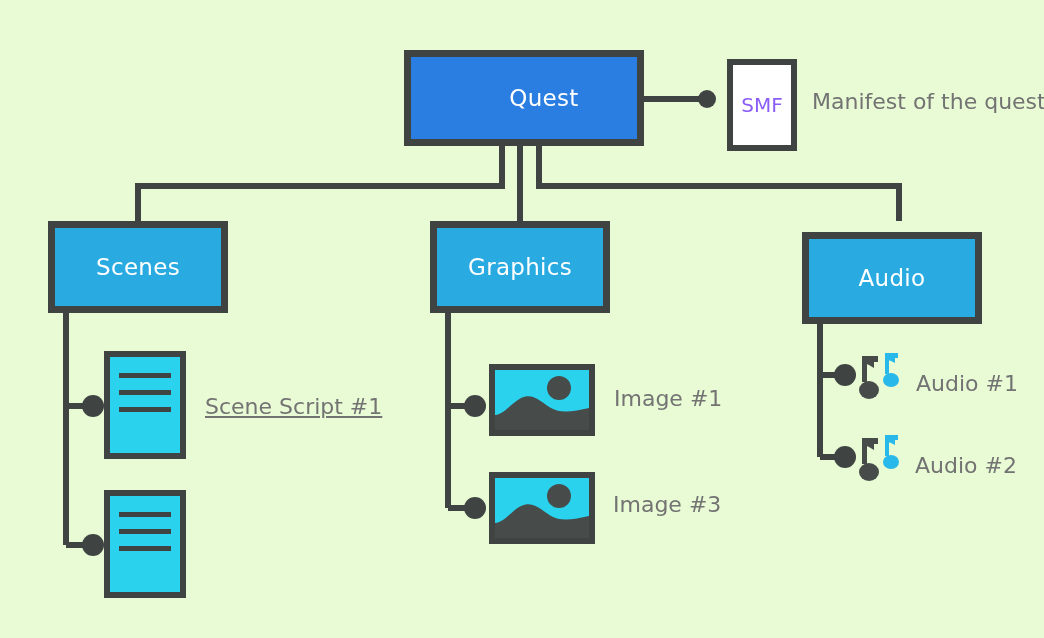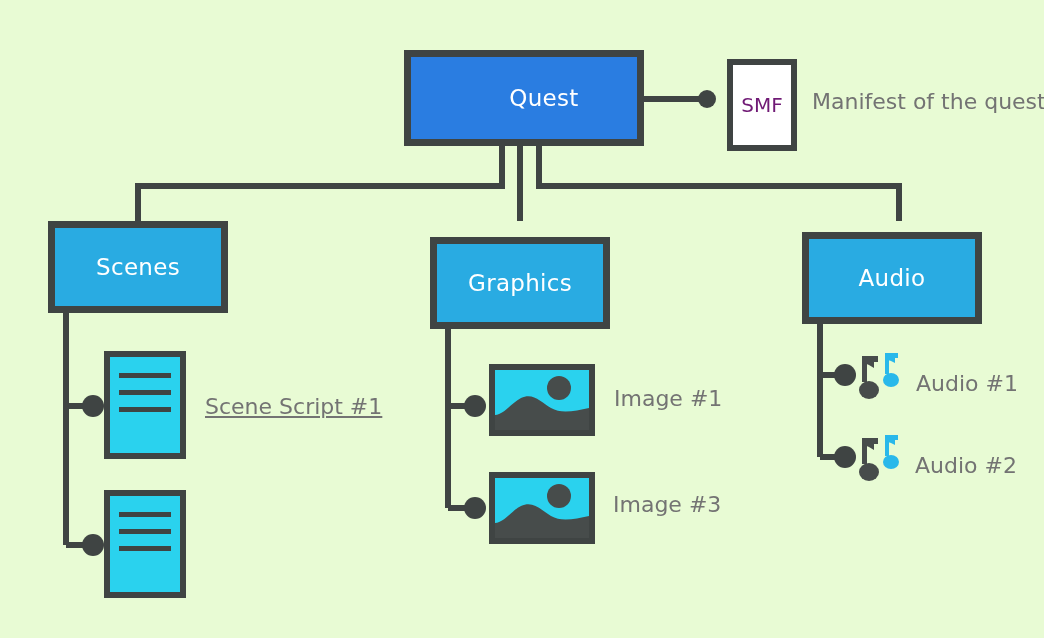--- a/index.html
+++ b/index.html
@@ -43,36 +43,36 @@
     height: 96px;
     background: #2a7de1;
     padding-left: 40px;
   }
   .node-branch {
     width: 180px;
     height: 92px;
     background: #29abe2;
   }
   .node-scenes  { left: 48px;  top: 221px; }
-  .node-graphics{ left: 430px; top: 221px; margin-top: 16px; }
+  .node-graphics{ left: 430px; top: 221px; }
   .node-audio   { left: 802px; top: 232px; }
 
   .smf-box {
     position: absolute;
     left: 727px;
     top: 59px;
     width: 70px;
     height: 92px;
     box-sizing: border-box;
     border: 6px solid #3f4443;
     background: #ffffff;
     display: flex;
     align-items: center;
     justify-content: center;
-    color: #701a75;
+    color: #8b5cf6;
     font-size: 20px;
   }
 
   .caption {
     position: absolute;
     color: #737373;
     font-size: 22px;
     white-space: nowrap;
   }
   .caption-manifest { left: 812px; top: 89px; }

